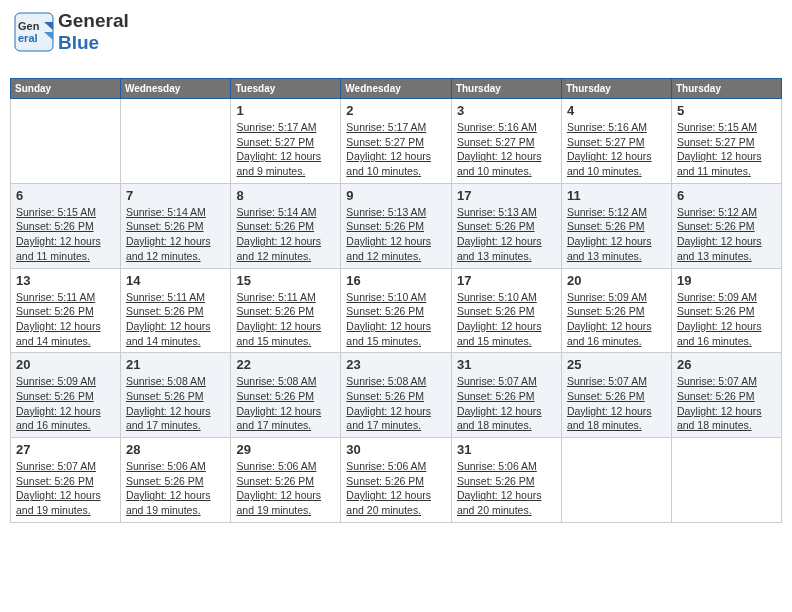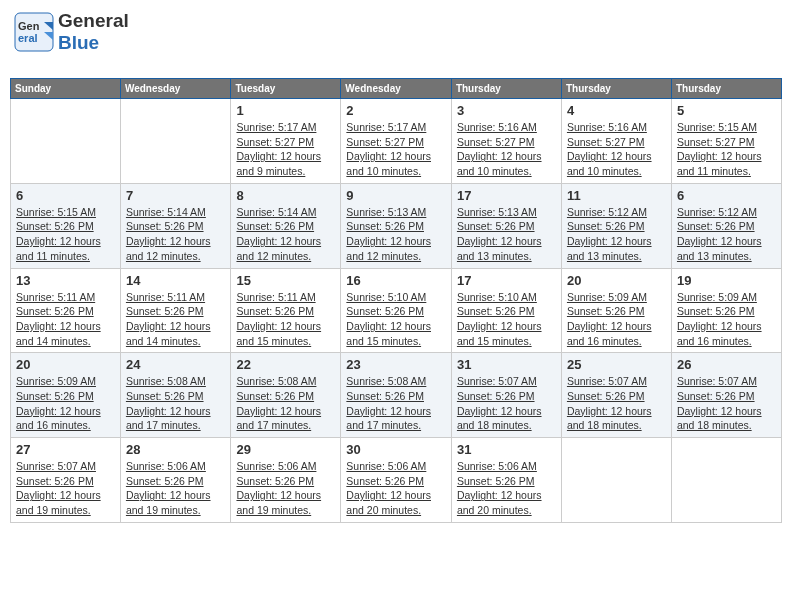--- a/index.html
+++ b/index.html
@@ -279,21 +279,21 @@
       <tr>
         <td>
         <span class="day-number">20</span>
         <div class="day-info">
           <span>Sunrise: 5:09 AM</span><br>
           <span>Sunset: 5:26 PM</span><br>
           <span>Daylight: 12 hours and 16 minutes.</span>
         </div>
       </td>
         <td>
-        <span class="day-number">24</span>
+        <span class="day-number">21</span>
         <div class="day-info">
           <span>Sunrise: 5:08 AM</span><br>
           <span>Sunset: 5:26 PM</span><br>
           <span>Daylight: 12 hours and 17 minutes.</span>
         </div>
       </td>
         <td>
         <span class="day-number">22</span>
         <div class="day-info">
           <span>Sunrise: 5:08 AM</span><br>

